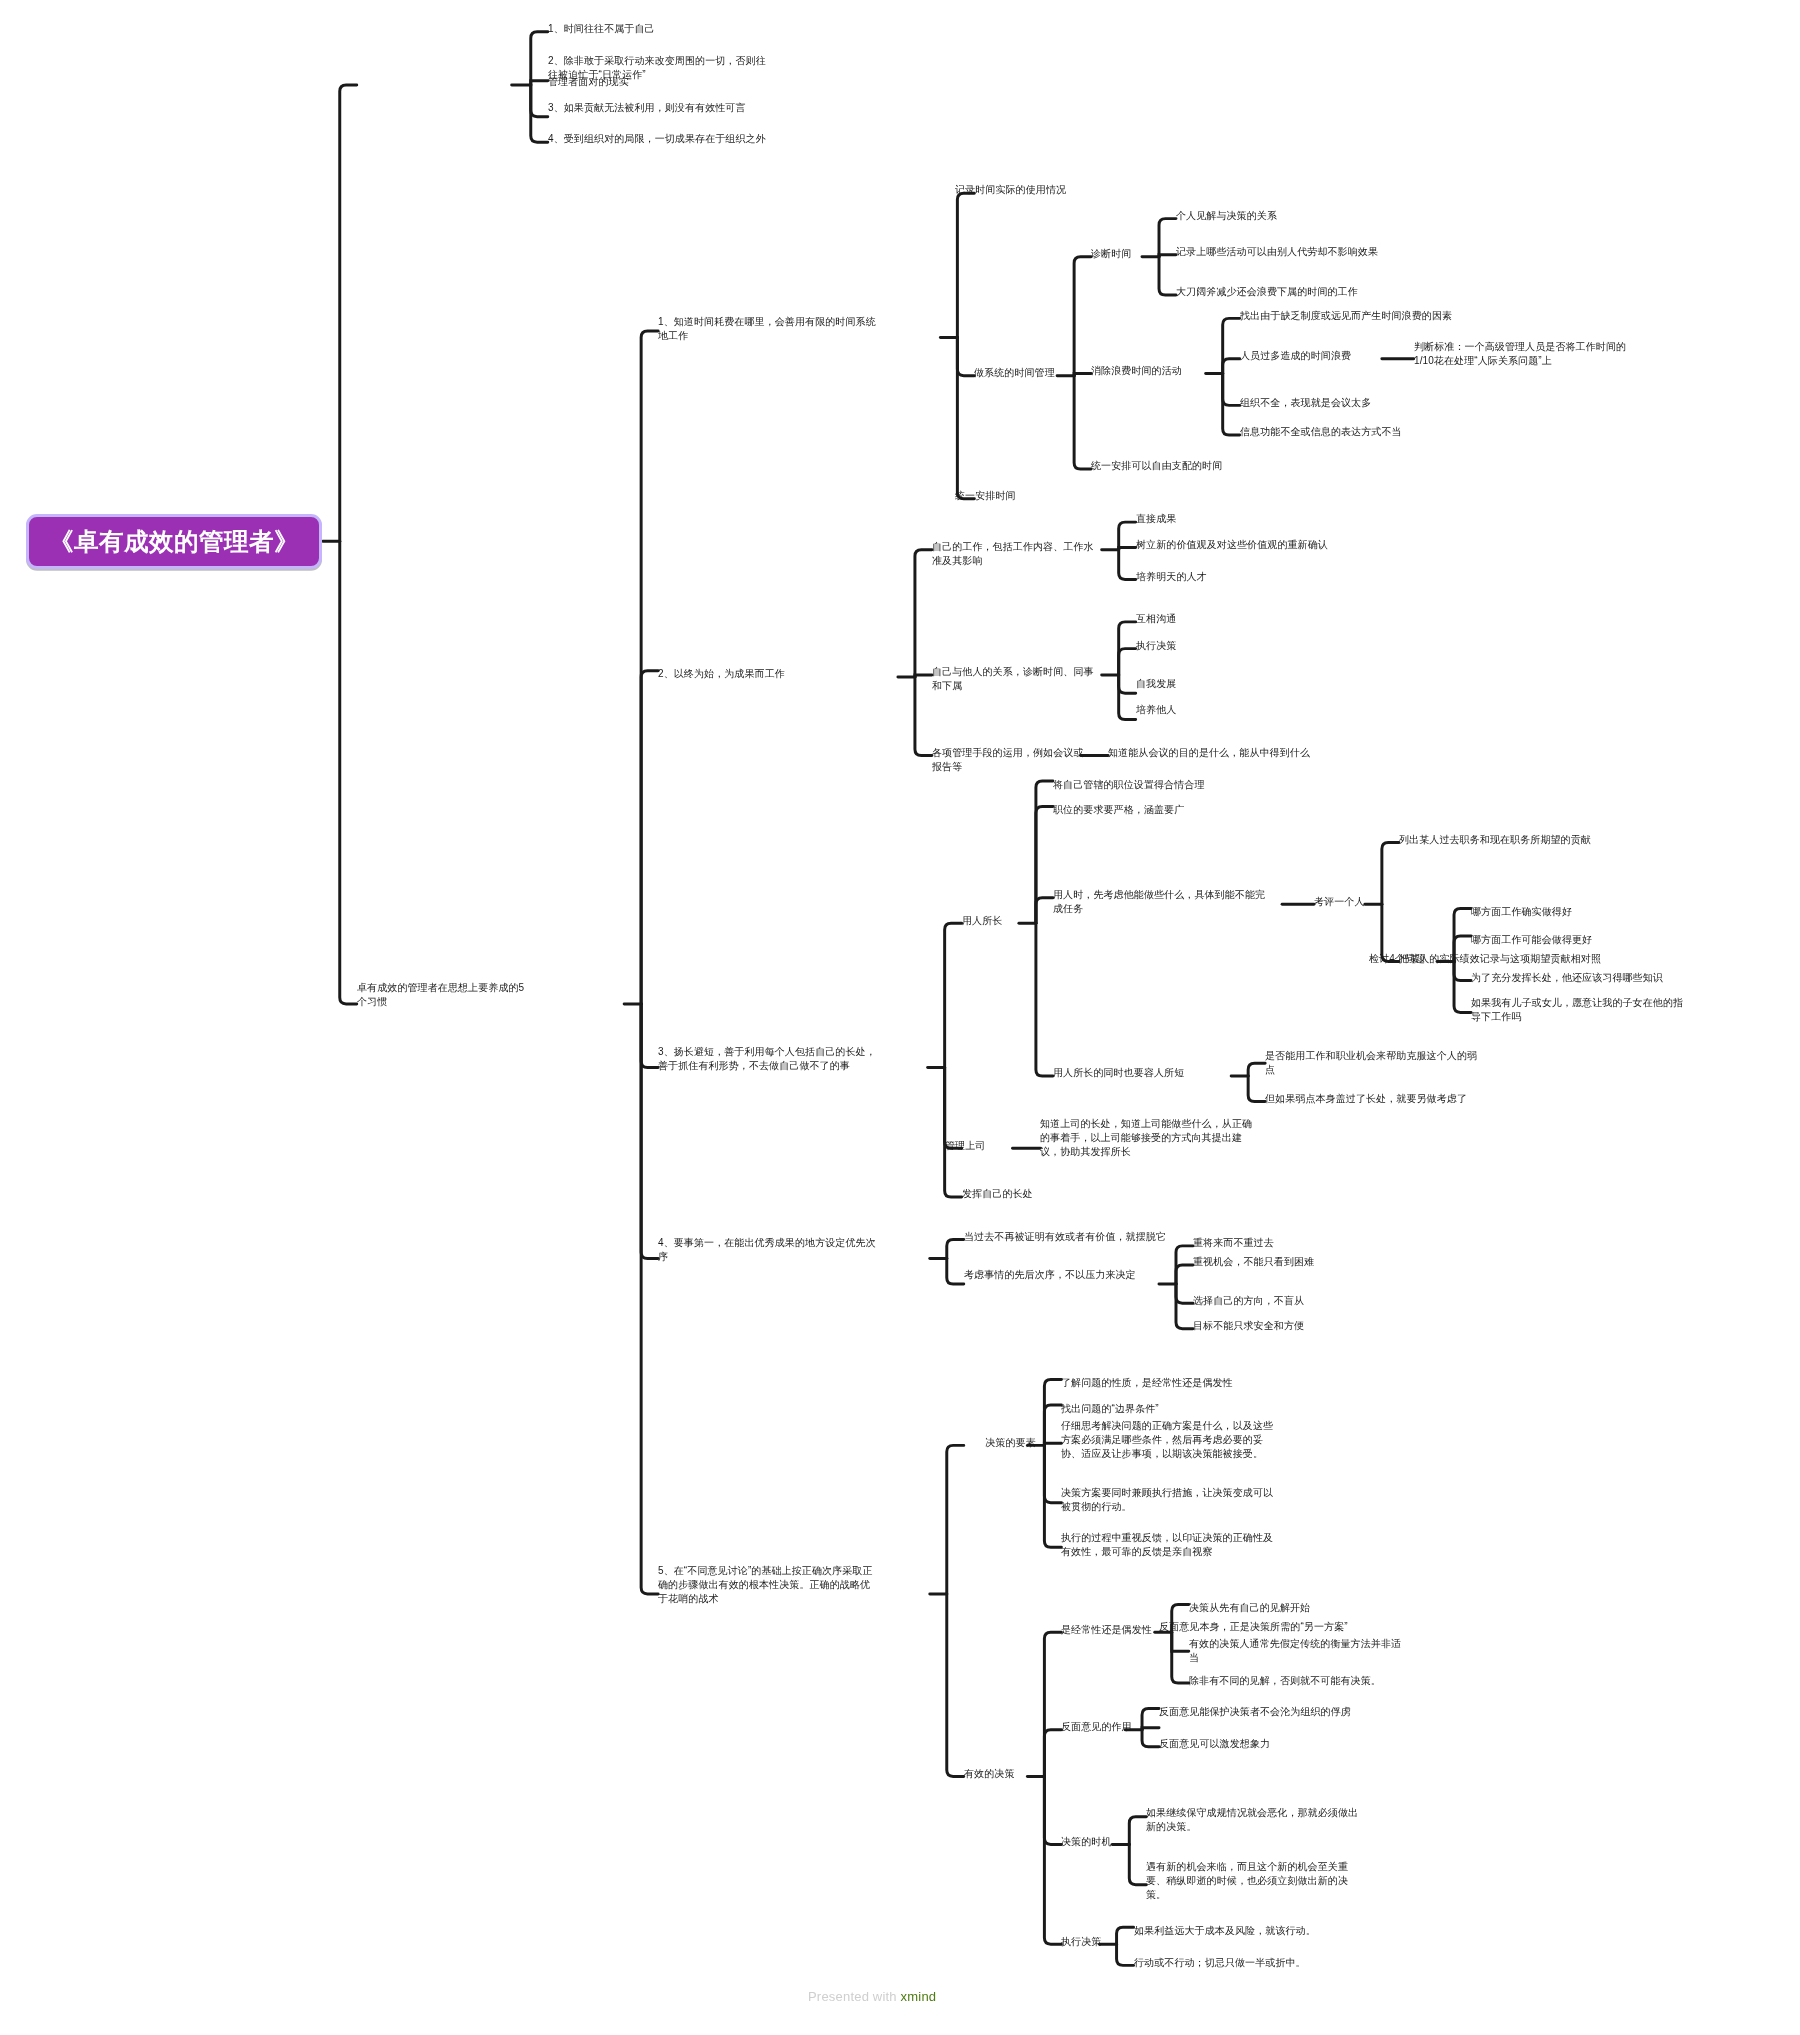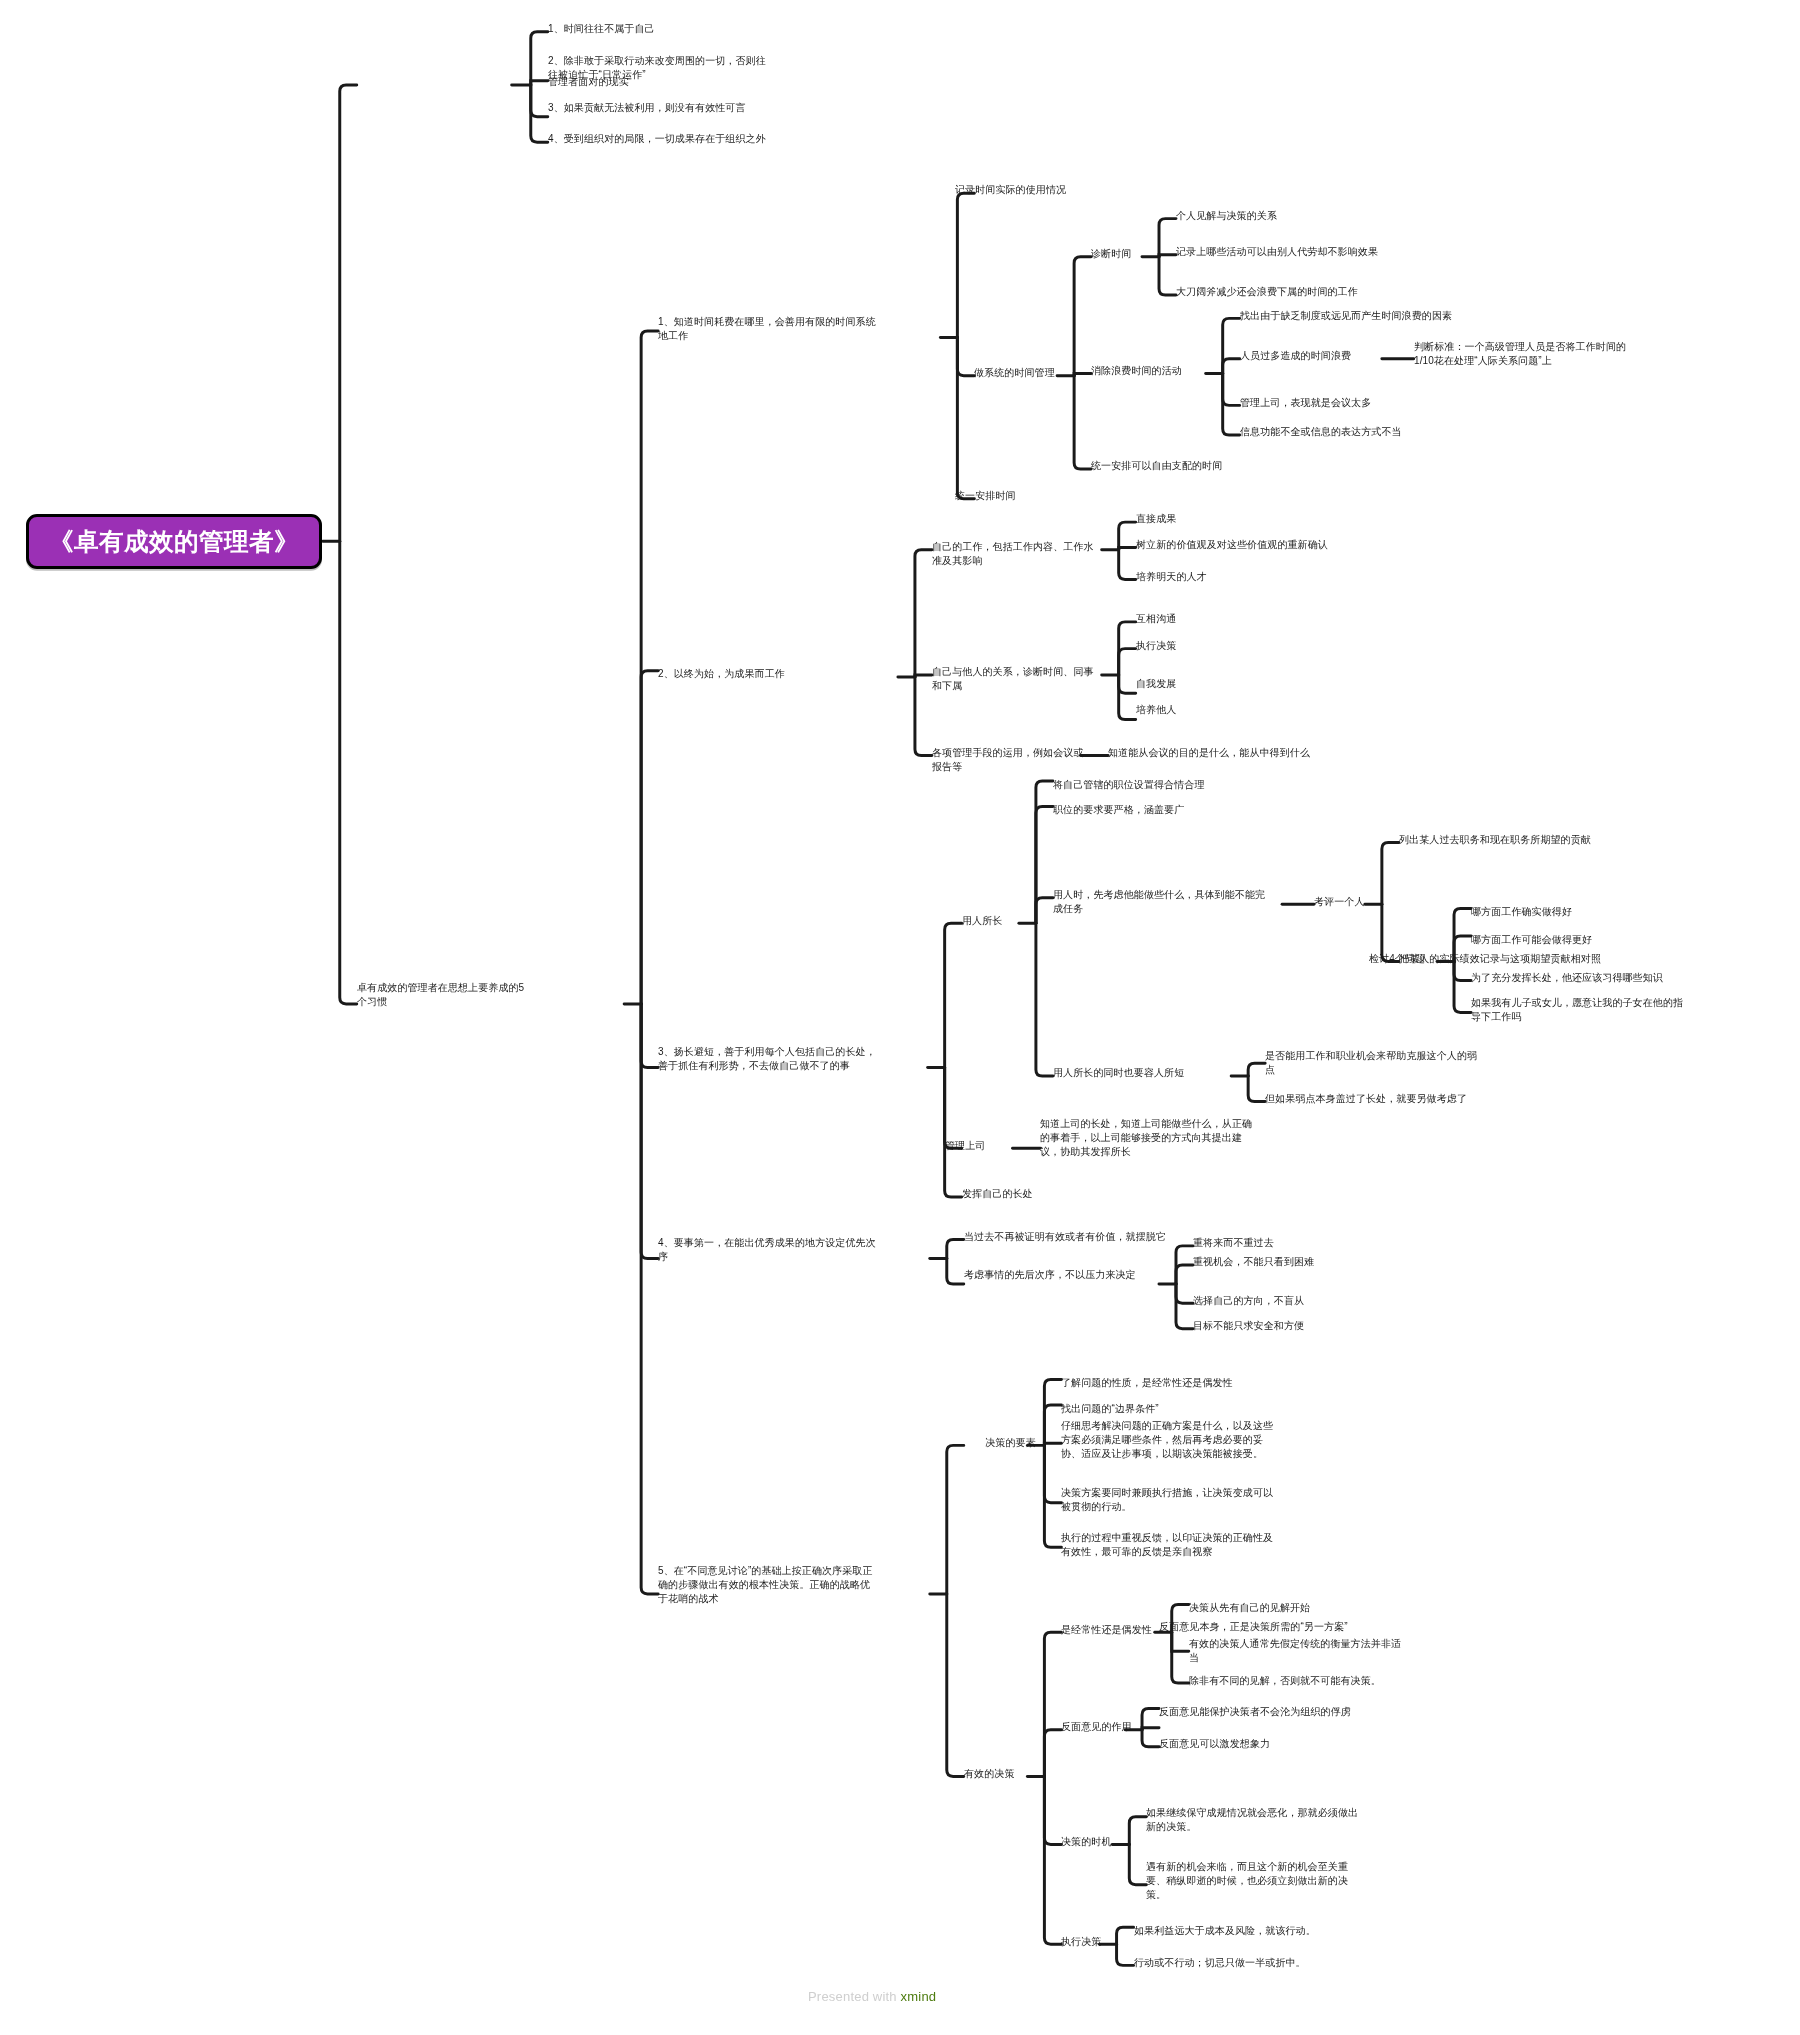--- a/index.html
+++ b/index.html
@@ -22,21 +22,21 @@
     letter-spacing: 0.1px;
     white-space: pre-wrap;
     font-weight: 400;
   }
   
   .node > span { display:block; }
 
   .root {
     position:absolute;
     background: #9B30B5;
-    border: 3px solid #000000;
+    border: 3px solid #c4b5fd;
     border-radius: 11px;
     color:#ffffff;
     font-size: 24.6px;
     font-weight: bold;
     display:flex; align-items:center; justify-content:center;
     letter-spacing: 0.4px;
     box-shadow: 0 1.7px 0 rgba(0,0,0,0.25);
   }
   .footer {
     position:absolute;
@@ -214,21 +214,21 @@
 <div class="node" style="left:1091px; top:459px; width:212px;"><span>统一安排可以自由支配的时间</span></div>
 
 <div class="node" style="left:1176px; top:209px; width:200px;"><span>个人见解与决策的关系</span></div>
 <div class="node" style="left:1176px; top:245px; width:297px;"><span>记录上哪些活动可以由别人代劳却不影响效果</span></div>
 <div class="node" style="left:1176px; top:285px; width:289px;"><span>大刀阔斧减少还会浪费下属的时间的工作</span></div>
 
 <div class="node" style="left:1240px; top:309px; width:323px;"><span>找出由于缺乏制度或远见而产生时间浪费的因素</span></div>
 <div class="node" style="left:1240px; top:349px; width:144px;"><span>人员过多造成的时间浪费</span></div>
 <div class="node" style="left:1414px; top:340px; width:263px;"><span>判断标准：一个高级管理人员是否将工作时间的
 1/10花在处理“人际关系问题”上</span></div>
-<div class="node" style="left:1240px; top:396px; width:212px;"><span>管理上司，表现就是会议太多</span></div>
+<div class="node" style="left:1240px; top:396px; width:212px;"><span>组织不全，表现就是会议太多</span></div>
 <div class="node" style="left:1240px; top:425px; width:280px;"><span>信息功能不全或信息的表达方式不当</span></div>
 
 <div class="node" style="left:658px; top:667px; width:238px;"><span>2、以终为始，为成果而工作</span></div>
 <div class="node" style="left:932px; top:540px; width:170px;"><span>自己的工作，包括工作内容、工作水准及其影响</span></div>
 <div class="node" style="left:932px; top:665px; width:170px;"><span>自己与他人的关系，诊断时间、同事和下属</span></div>
 <div class="node" style="left:932px; top:746px; width:153px;"><span>各项管理手段的运用，例如会议或报告等</span></div>
 
 <div class="node" style="left:1136px; top:512px; width:127px;"><span>直接成果</span></div>
 <div class="node" style="left:1136px; top:538px; width:280px;"><span>树立新的价值观及对这些价值观的重新确认</span></div>
 <div class="node" style="left:1136px; top:570px; width:136px;"><span>培养明天的人才</span></div>

